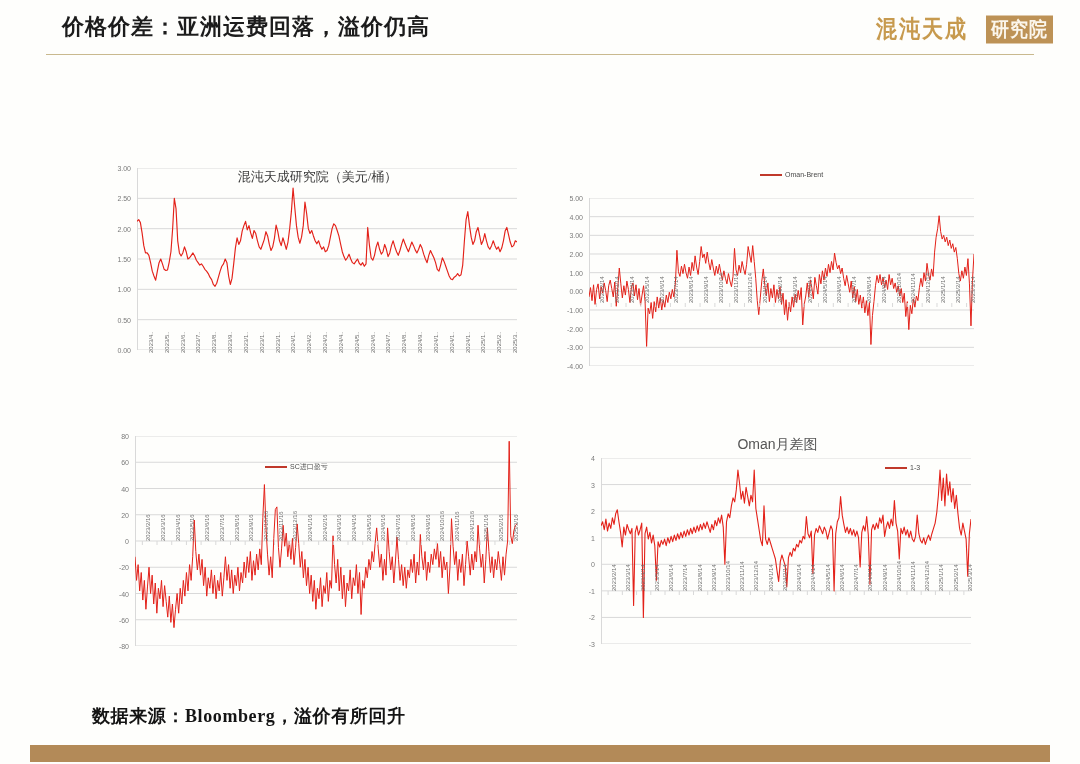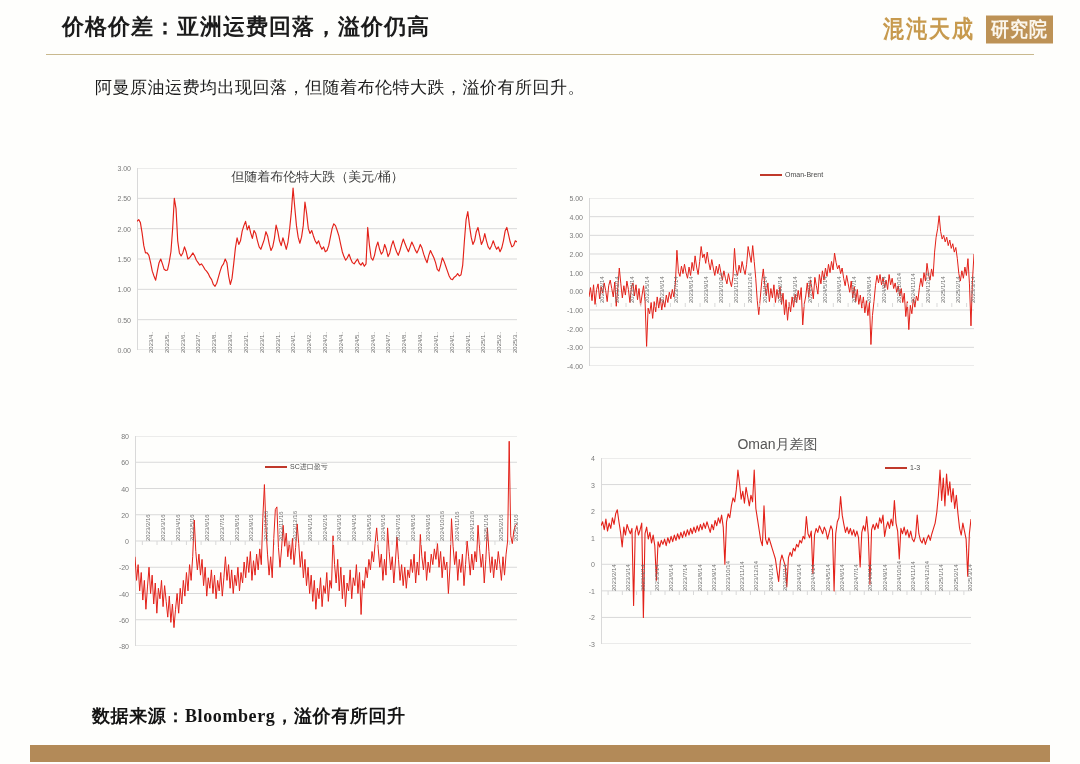--- a/index.html
+++ b/index.html
@@ -12,21 +12,21 @@
   .slide{position:absolute;inset:0;background:#FEFEFC;}
 
   
   .header{position:absolute;left:0;top:0;width:1080px;height:58px;padding-left:21px;}
   .title{
     position:absolute;left:62px;top:12px;
     font-family:"Liberation Serif","DejaVu Serif",serif;
     font-size:22px;font-weight:700;color:#1c1c1c;letter-spacing:1px;
     white-space:nowrap;
   }
-  .logo{position:absolute;right:48px;top:12px;height:34px;display:flex;align-items:center;gap:11px;}
+  .logo{position:absolute;right:48px;top:12px;height:34px;display:flex;align-items:center;gap:18px;}
   .logo-cal{
     font-family:"Liberation Serif","DejaVu Serif",serif;
     font-size:21px;font-weight:700;color:#C79A4E;letter-spacing:2px;
     transform:scaleY(1.15);
   }
   .logo-box{
     background:#BD9256;color:#FBF6EC;
     font-family:"Liberation Serif","DejaVu Serif",serif;
     font-size:18px;font-weight:700;letter-spacing:1px;
     padding:3px 5px 4px 5px;line-height:1;
@@ -89,24 +89,23 @@
 
   <div class="header">
     <div class="title">价格价差：亚洲运费回落，溢价仍高</div>
     <div class="logo">
       <span class="logo-cal">混沌天成</span>
       <span class="logo-box">研究院</span>
     </div>
     <div class="hdr-rule"></div>
   </div>
 
-  <div class="subtitle">阿曼原油运费均出现回落，但随着布伦特大跌，溢价有所回升。</div>
 
   <div class="chart" id="c0" style="left:95px;top:160px;width:445px;height:240px;">
-    <div class="chart-title" id="c0t" style="top:8px;font-size:13px;">但随着布伦特大跌（美元/桶）</div>
+    <div class="chart-title" id="c0t" style="top:8px;font-size:13px;">混沌天成研究院（美元/桶）</div>
     <div class="plot" id="c0p" style="left:42px;top:8px;width:380px;height:182px;">
         <svg width="380" height="182">
           <line x1="0" x2="380" y1="182" y2="182" stroke="#D9D9D9" stroke-width="1"></line>
           <line x1="0" x2="380" y1="151.66666666666666" y2="151.66666666666666" stroke="#D9D9D9" stroke-width="1"></line>
           <line x1="0" x2="380" y1="121.33333333333334" y2="121.33333333333334" stroke="#D9D9D9" stroke-width="1"></line>
           <line x1="0" x2="380" y1="91" y2="91" stroke="#D9D9D9" stroke-width="1"></line>
           <line x1="0" x2="380" y1="60.66666666666667" y2="60.66666666666667" stroke="#D9D9D9" stroke-width="1"></line>
           <line x1="0" x2="380" y1="30.333333333333314" y2="30.333333333333314" stroke="#D9D9D9" stroke-width="1"></line>
           <line x1="0" x2="380" y1="0" y2="0" stroke="#D9D9D9" stroke-width="1"></line>
           <line x1="0.5" x2="0.5" y1="0" y2="182" stroke="#D9D9D9" stroke-width="1"></line>

